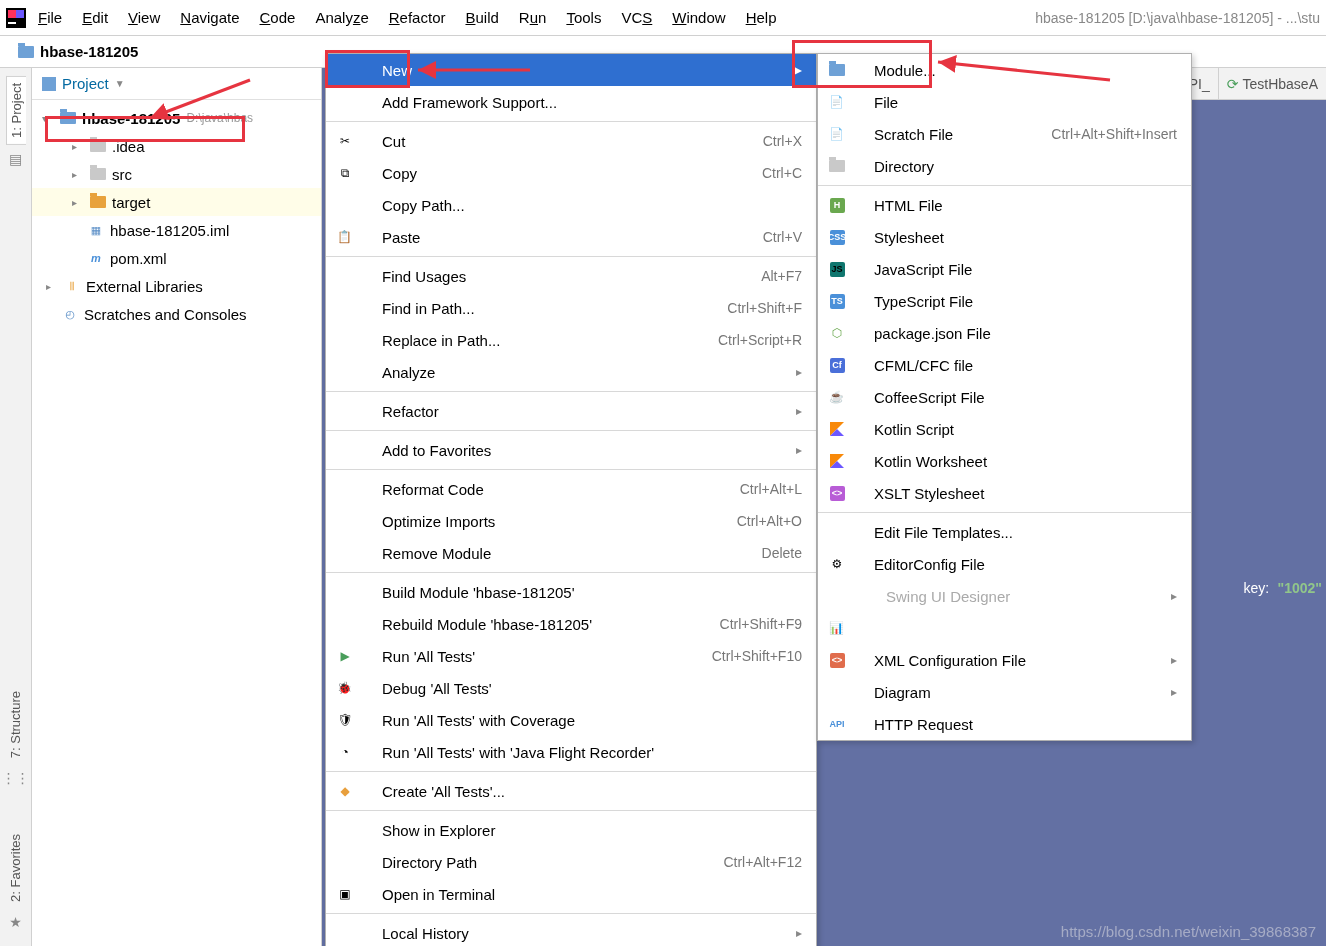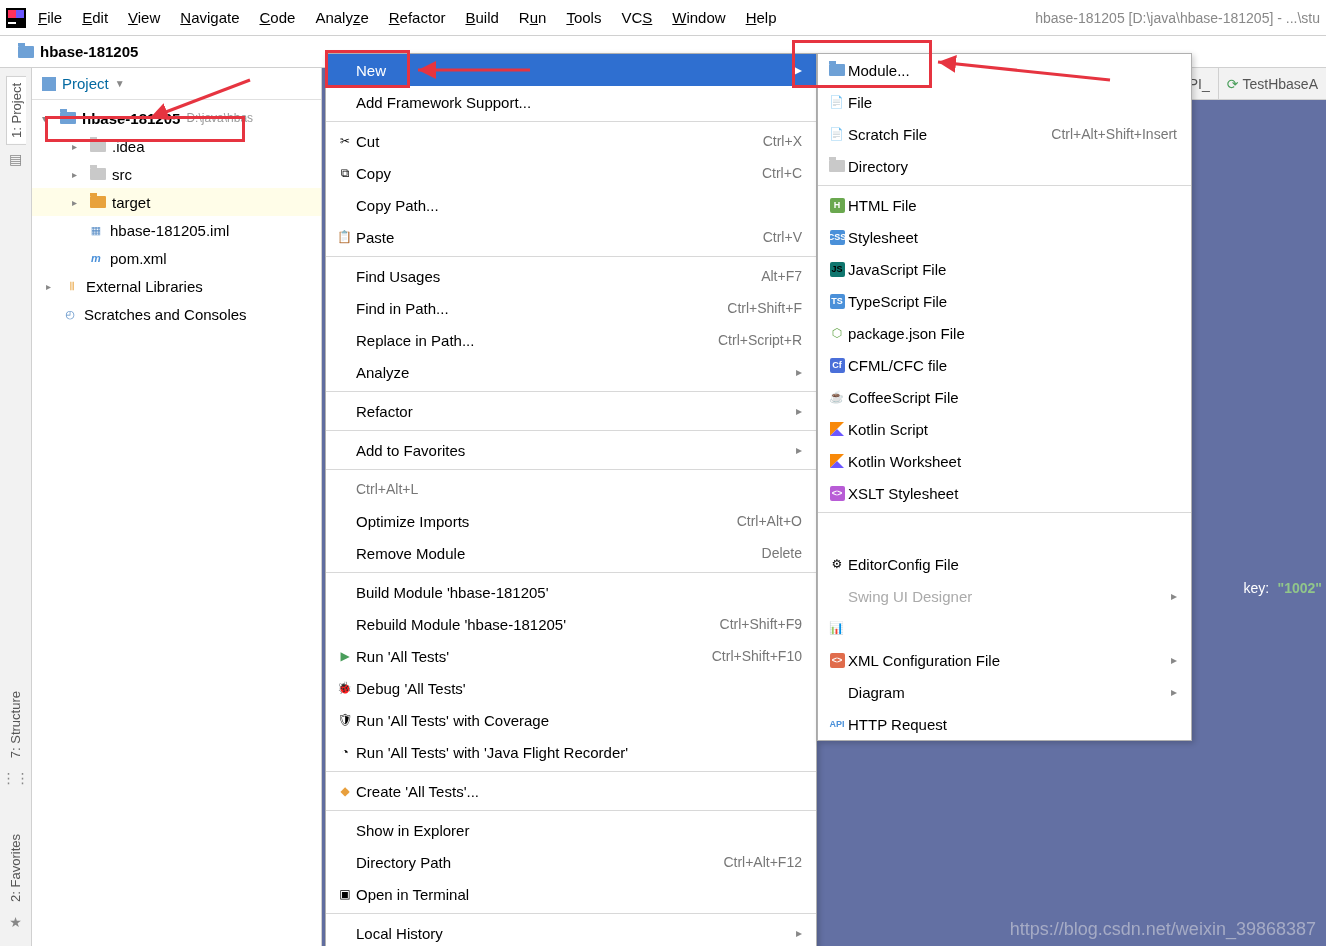--- a/index.html
+++ b/index.html
@@ -34,33 +34,33 @@
   .gray { color:#999; font-size:12px;}
   .m-blue { color:#4a90d9; font-weight:bold; font-style:italic;}
   .editor { flex:1; background:#6370a3; position:relative; overflow:hidden;}
   .tabs { position:absolute; top:0; right:0; height:32px; display:flex; background:#f2f2f2; border-bottom:1px solid #d0d0d0;}
   .tab { display:flex; align-items:center; padding:0 8px; border-left:1px solid #d0d0d0; color:#555; gap:4px; font-size:14px;}
   .code-snip { position:absolute; right:0; top:510px; background:#6370a3; color:#fff; font-family:'Consolas',monospace; font-size:14px; padding:2px 4px;}
   .code-snip .s { color:#91c68a;}
   .ctx-menu { position:absolute; background:#fff; border:1px solid #b0b0b0; box-shadow:2px 2px 6px rgba(0,0,0,.2); font-size:15px; z-index:50;}
   .ctx-menu.main-ctx { left:325px; top:53px; width:492px;}
   .ctx-menu.sub-ctx { left:817px; top:53px; width:375px;}
-  .mi { display:flex; align-items:center; height:32px; padding:0 14px 0 10px; gap:2px; position:relative;}
+  .mi { display:flex; align-items:center; height:32px; padding:0 14px 0 10px; gap:28px; position:relative;}
   .mi.selected { background:#2f6fd0; color:#fff;}
   .mi .lbl { flex:1;}
   .mi .sc { color:#777; font-size:14px;}
   .mi .sub { color:#888; font-size:12px;}
   .mi.selected .sub { color:#fff;}
-  .mi.disabled { color:#aaa;}
+  .mi.disabled { color:#aaa;margin-left:12px;}
   .sep { height:1px; background:#d8d8d8; margin:3px 0;}
   .mi .icn { width:18px; height:18px; display:inline-flex; align-items:center; justify-content:center; font-size:12px;}
   .sq { width:15px; height:15px; display:inline-flex; align-items:center; justify-content:center; font-size:9px; font-weight:bold; color:#fff; border-radius:2px;}
   .redbox { position:absolute; border:3px solid #e63440; z-index:80; pointer-events:none;}
   .arrow-svg { position:absolute; z-index:85; pointer-events:none;}
-  .watermark { position:absolute; bottom:6px; right:10px; color:rgba(210,210,220,.6); font-size:18px; z-index:90;}
+  .watermark { position:absolute; bottom:6px; right:10px; color:rgba(210,210,220,.6); font-size:15px; z-index:90;}
 </style>
 </head>
 <body>
 
 <div class="menubar">
   <span class="logo">
     <svg viewBox="0 0 20 20">
         <rect width="20" height="20" fill="#000"></rect>
         <rect x="2" y="2" width="8" height="8" fill="#fe315d"></rect>
         <rect x="10" y="2" width="8" height="8" fill="#6b57ff"></rect>
@@ -226,20 +226,21 @@
     </div>
   <div class="sep"></div>
   <div class="mi">
       <span class="icn"></span>
       <span class="lbl">Add to F<span class="u">a</span>vorites</span>
       <span class="sub">▸</span>
     </div>
   <div class="sep"></div>
   <div class="mi">
       <span class="icn"></span>
+      <span class="lbl"><span class="u">R</span>eformat Code</span>
       <span class="sc">Ctrl+Alt+L</span>
     </div>
   <div class="mi">
       <span class="icn"></span>
       <span class="lbl">Optimi<span class="u">z</span>e Imports</span>
       <span class="sc">Ctrl+Alt+O</span>
     </div>
   <div class="mi">
       <span class="icn"></span>
       <span class="lbl">Remove Module</span>
@@ -381,20 +382,21 @@
     </div>
   <div class="mi">
       <span class="icn">
         <span class="sq" style="background:#b85cd6">&lt;&gt;</span>
       </span>
       <span class="lbl">XSLT Stylesheet</span>
     </div>
   <div class="sep"></div>
   <div class="mi">
       <span class="icn"></span>
+      <span class="lbl">Edit File Templates...</span>
     </div>
   <div class="mi">
       <span class="icn">⚙</span>
       <span class="lbl">EditorConfig File</span>
     </div>
   <div class="mi disabled">
       <span class="icn"></span>
       <span class="lbl">Swing UI Designer</span>
       <span class="sub">▸</span>
     </div>

